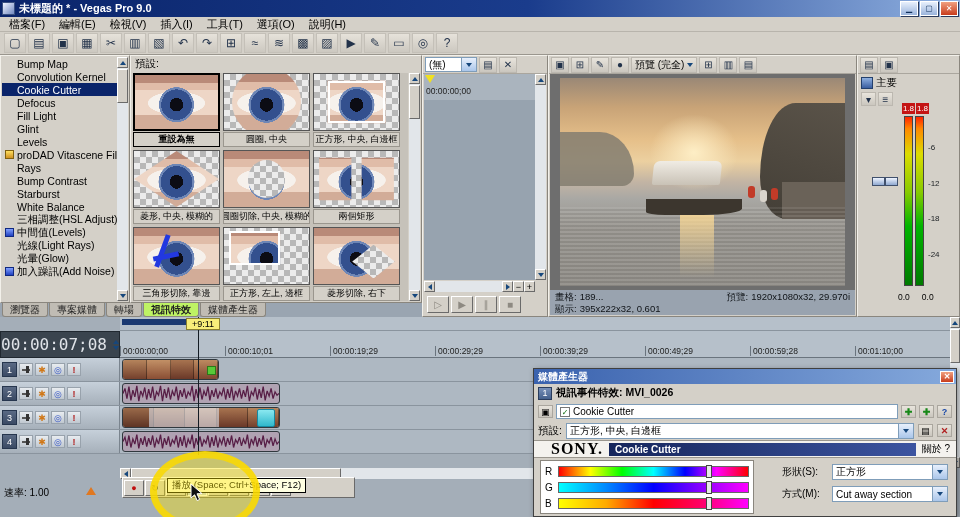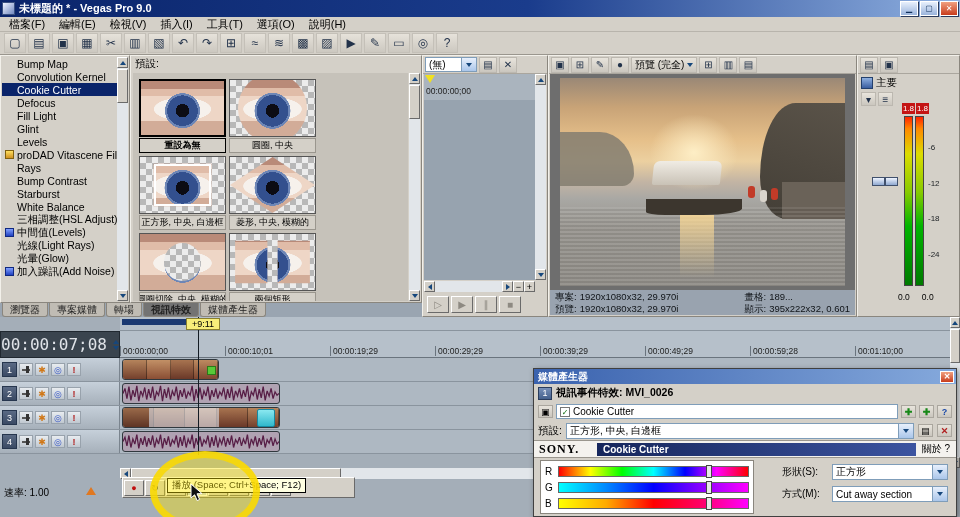--- a/index.html
+++ b/index.html
@@ -55,21 +55,21 @@
   .fx-item{height:13px;display:flex;align-items:center;font-size:10.5px;padding-left:3px;white-space:nowrap}
   .fx-item.selected{background:#0a246a;color:#fff}
   .fx-ico{width:9px;height:9px;flex:0 0 9px;margin-right:3px;visibility:hidden;box-sizing:border-box}
   .fx-ico.yellow{visibility:visible;background:linear-gradient(#ffe060,#d09020);border:1px solid #806010}
   .fx-ico.blue{visibility:visible;background:linear-gradient(#80a0ff,#2040c0);border:1px solid #102880}
 
   
   .presets-panel{left:130px;top:55px;width:292px;height:248px}
   .presets-header{height:16px;display:flex;align-items:center;padding-left:4px;font-size:10.5px}
   .presets-grid{position:absolute;left:2px;top:17px;right:13px;bottom:1px;background:#c6c2ba;overflow:hidden;
-    display:flex;flex-wrap:wrap;gap:3px;padding:6px;box-sizing:border-box;align-content:flex-start}
+    display:flex;flex-wrap:wrap;gap:3px;padding:0;box-sizing:border-box;align-content:flex-start}
   .pcell{width:87px;height:74px;position:relative}
   .thumb{position:absolute;left:0;top:0;right:0;height:58px;border:1px solid #555;overflow:hidden;box-sizing:border-box;
     background:repeating-conic-gradient(#b8b8b8 0% 25%,#ececec 0% 50%);background-size:12px 12px}
   .eye{position:absolute;inset:0;background:
     radial-gradient(circle at 50% 55%, #0c0c14 0 13%, #33508e 13% 30%, #6d86b6 30% 34%, rgba(0,0,0,0) 34.5%),
     radial-gradient(ellipse 85% 52% at 50% 52%, #f6f1ec 0 40%, rgba(0,0,0,0) 41%),
     linear-gradient(180deg,#b98a78 0 14%,#e0bca8 14% 28%,#eed6c6 28% 74%,#d2ac98 74%)}
   .pcaption{position:absolute;left:0;right:0;bottom:0;height:15px;background:#d4d0c8;border:1px solid #9a968e;
     box-sizing:border-box;font-size:9px;display:flex;align-items:center;justify-content:center;white-space:nowrap;overflow:hidden}
   .pcell.selected .thumb{border:2px solid #000}
@@ -135,21 +135,21 @@
     display:flex;align-items:center;justify-content:center}
   .mscale{position:absolute;left:70px;top:60px;bottom:30px;display:flex;flex-direction:column;
     justify-content:space-evenly;font-size:8px;color:#1a1e22}
   .fknob{position:absolute;width:11px;height:7px;background:linear-gradient(#eef4ff,#8fa8d0);border:1px solid #40506c}
   .mread{position:absolute;left:40px;bottom:14px;font-size:8.5px;display:flex;gap:12px}
 
   
   .tabbar{position:absolute;left:0;top:303px;width:422px;height:14px;background:#9aa5b1;display:flex;gap:1px;padding-left:2px;box-sizing:border-box}
   .tab{padding:0 7px;display:flex;align-items:center;font-size:10px;color:#222;background:#c0bcb4;
     border:1px solid #8a867e;border-top:none;border-radius:0 0 3px 3px}
-  .tab.selected{background:#737373;font-weight:bold}
+  .tab.selected{background:#bef264;font-weight:bold}
 
   
   .timeline{position:absolute;left:0;top:317px;width:960px;height:200px;background:#a4aeb8}
   .markerbar{position:absolute;left:120px;top:0;width:830px;height:14px;background:#b6c0ca;border-bottom:1px solid #8a949e;box-sizing:border-box}
   .looprgn{position:absolute;left:2px;top:2px;width:76px;height:6px;background:#1c3a72}
   .cursor-label{position:absolute;left:186px;top:1px;width:34px;height:12px;background:#f8ee7a;border:1px solid #8a8030;
     font-size:9px;display:flex;align-items:center;justify-content:center;box-sizing:border-box;z-index:6}
   .tc-display{position:absolute;left:0;top:14px;width:120px;height:27px;background:#3a444e;border:1px solid #202830;
     color:#dfe3e8;font-family:"DejaVu Sans Mono",monospace;font-size:16px;display:flex;align-items:center;
     justify-content:center;box-sizing:border-box;gap:6px}
@@ -220,21 +220,21 @@
   .chk::after{content:"\2713"}
   .chain-label{font-size:10px}
   .mi{width:15px;height:13px;display:flex;align-items:center;justify-content:center;font-size:9px;
     border:1px solid #aaa69e;background:linear-gradient(#e8e4dc,#cac6be);box-sizing:border-box}
   .mi.green{color:#188818;font-weight:bold}
   .mi.blue{color:#1848a8;font-weight:bold}
   .mi.red{color:#b02020;font-weight:bold}
   .dlg-preset{display:flex;align-items:center;gap:4px;padding:0 4px;height:19px;font-size:10.5px}
   .dlg-preset .combo{flex:1;height:16px}
   .dlg-brand{display:flex;align-items:center;height:18px;background:#f4f2ee;border-top:1px solid #9a968e;border-bottom:1px solid #9a968e;box-sizing:border-box}
-  .sony{width:58px;font-weight:bold;font-size:12px;padding-left:5px;letter-spacing:1px;font-family:"Liberation Serif",serif}
+  .sony{width:58px;font-weight:bold;font-size:16px;padding-left:17px;letter-spacing:1px;font-family:"Liberation Serif",serif}
   .plughdr{flex:1;height:13px;background:linear-gradient(90deg,#16265c,#3c54a0);color:#fff;font-size:10px;
     font-weight:bold;display:flex;align-items:center;padding-left:6px;margin-right:6px}
   .about{font-size:10px;padding-right:6px;white-space:nowrap}
   .dlg-body{position:absolute;left:0;top:89px;right:0;bottom:0;background:#d4d0c8}
   .colorbox{position:absolute;left:6px;top:2px;width:214px;height:54px;background:#fff;border:1px solid #8a867e;
     padding:2px 4px;box-sizing:border-box}
   .crow{display:flex;align-items:center;gap:4px;height:16px}
   .clabel{width:9px;font-size:10px}
   .cbar{flex:1;height:9px;border:1px solid #666;position:relative}
   .cbar::after{content:"";position:absolute;left:78%;top:-2px;width:4px;height:11px;background:#e8e8e8;border:1px solid #444}
@@ -554,21 +554,20 @@
         <div class="boat" data-name="boat">
           <div class="canopy"></div>
           <div class="hull"></div>
         </div>
         <span class="person" style="left:66%;top:52%"></span>
         <span class="person" style="left:70%;top:54%;background:#d9d4cc"></span>
         <span class="person" style="left:74%;top:53%"></span>
       </div>
     </div>
     <div class="pv-info" data-name="preview-info">
-      <div><b>專案:</b><span>1920x1080x32, 29.970i</span></div>
       <div><b>畫格:</b><span>189...</span></div>
       <div><b>預覽:</b><span>1920x1080x32, 29.970i</span></div>
       <div><b>顯示:</b><span>395x222x32, 0.601</span></div>
     </div>
   </div>
 
   <div class="panel meters" data-name="master-bus-panel">
     <div class="minibar" data-name="meters-toolbar">
       <span class="mini-ico" data-name="meter-menu-icon">▤</span>
       <span class="mini-ico" data-name="meter-hold-icon">▣</span>

